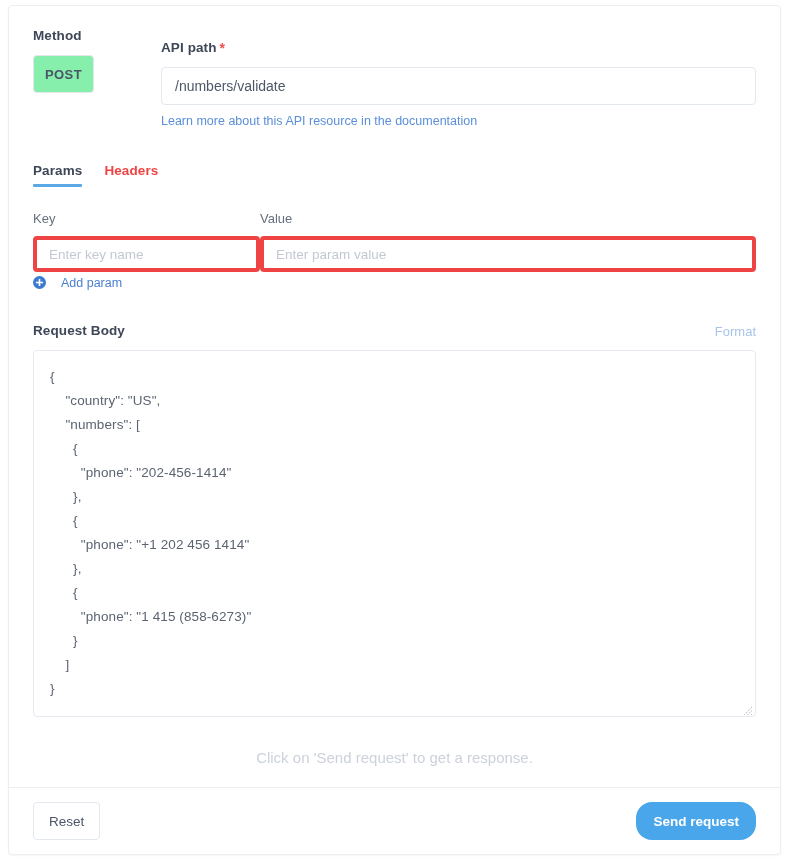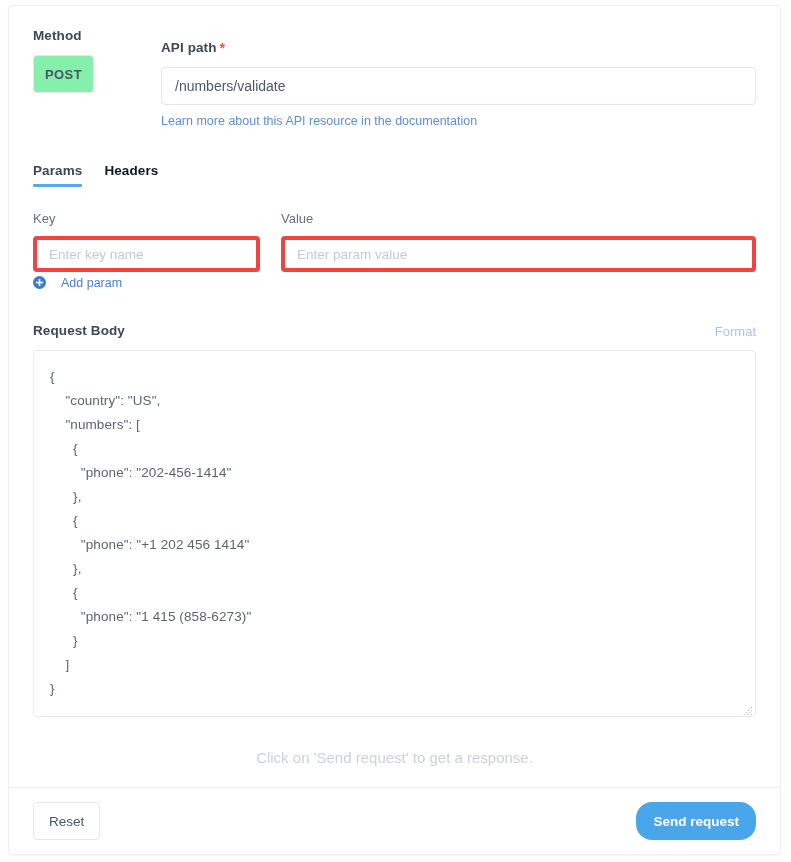--- a/index.html
+++ b/index.html
@@ -107,42 +107,41 @@
     display: flex;
     align-items: flex-end;
     margin-top: 30px;
     gap: 22px;
     height: 28px;
   }
   .tab {
     position: relative;
     font-size: 13.5px;
     font-weight: 700;
-    color: #0f172a;
+    color: #ef4444;
     padding-bottom: 9px;
     cursor: pointer;
     letter-spacing: 0.1px;
   }
   .tab.active { color: #3d4757; }
   .tab.active::after {
     content: "";
     position: absolute;
     left: 0;
     right: 0;
     bottom: 0;
     height: 3px;
     background: #5aa9e6;
     border-radius: 1px;
   }
 
   
   .params-grid {
     display: flex;
     margin-top: 24px;
-    gap: 21px;
   }
   .param-col-key   { width: 227px; flex: 0 0 227px; }
   .param-col-value { flex: 1 1 auto; }
 
   .param-label {
     font-size: 13px;
     font-weight: 400;
     color: #67707f;
     display: block;
     margin-bottom: 9px;

